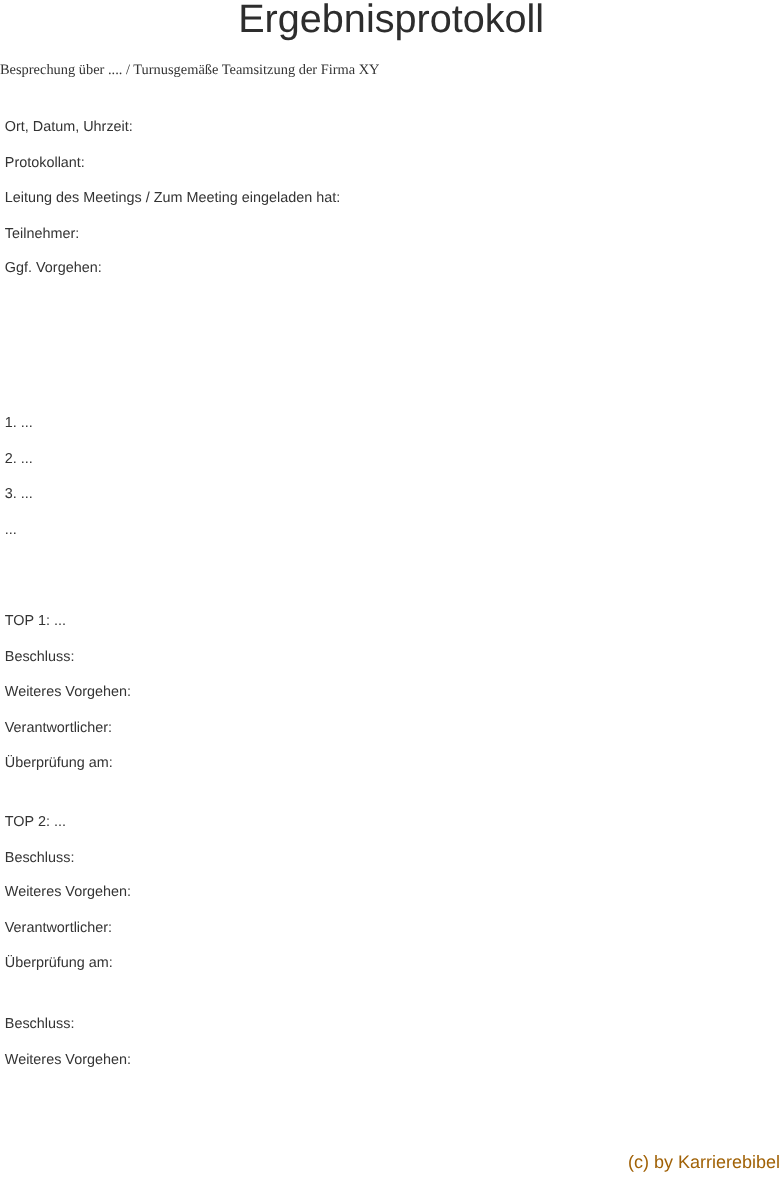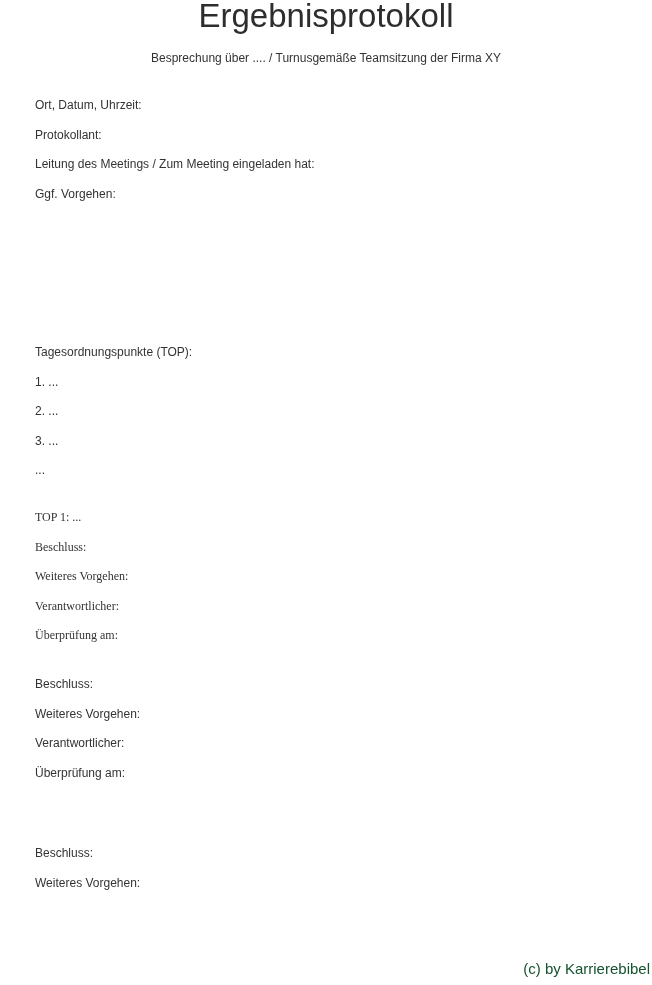--- a/index.html
+++ b/index.html
@@ -26,84 +26,85 @@
     font-size: 33px;
     font-weight: 400;
     line-height: 34px;
     color: #2d2d2d;
   }
   .doc-subtitle {
     position: absolute;
     top: 51px;
     left: 0;
     width: 100%;
-    text-align: center;
+    text-align: left;
     font-size: 12px;
     line-height: 14px;
     color: #333333;
+    font-family: Liberation Serif, serif;
   }
   .block {
     position: absolute;
     left: 4px;
     right: 4px;
-    margin-left: 31px;
   }
   .block p {
     margin: 0 0 17px 0;
     font-size: 12px;
     line-height: 12.6px;
     color: #333333;
   }
   .block-meta   { top: 99px; }
   .block-agenda { top: 346px; }
-  .block-top1   { top: 511px; font-family: Liberation Serif, serif; }
+  .block-top1   { top: 511px; }
   .block-top2   { top: 678px; }
   .block-top3   { top: 847px; }
   .footer-credit {
     position: absolute;
     top: 960px;
     right: 2px;
     font-size: 15px;
     line-height: 18px;
-    color: #14532d;
+    color: #a16207;
   }
 </style>
 </head>
 <body>
 
 <div class="page">
 
   <h1 class="doc-title">Ergebnisprotokoll</h1>
 
   <div class="doc-subtitle">Besprechung über .... / Turnusgemäße Teamsitzung der Firma XY</div>
 
   <div class="block block-meta">
     <p>Ort, Datum, Uhrzeit:</p>
     <p>Protokollant:</p>
     <p>Leitung des Meetings / Zum Meeting eingeladen hat:</p>
+    <p>Teilnehmer:</p>
     <p>Ggf. Vorgehen:</p>
   </div>
 
   <div class="block block-agenda">
-    <p>Tagesordnungspunkte (TOP):</p>
     <p>1. ...</p>
     <p>2. ...</p>
     <p>3. ...</p>
     <p>...</p>
   </div>
 
   <div class="block block-top1">
     <p>TOP 1: ...</p>
     <p>Beschluss:</p>
     <p>Weiteres Vorgehen:</p>
     <p>Verantwortlicher:</p>
     <p>Überprüfung am:</p>
   </div>
 
   <div class="block block-top2">
+    <p>TOP 2: ...</p>
     <p>Beschluss:</p>
     <p>Weiteres Vorgehen:</p>
     <p>Verantwortlicher:</p>
     <p>Überprüfung am:</p>
   </div>
 
   <div class="block block-top3">
     <p>Beschluss:</p>
     <p>Weiteres Vorgehen:</p>
   </div>

